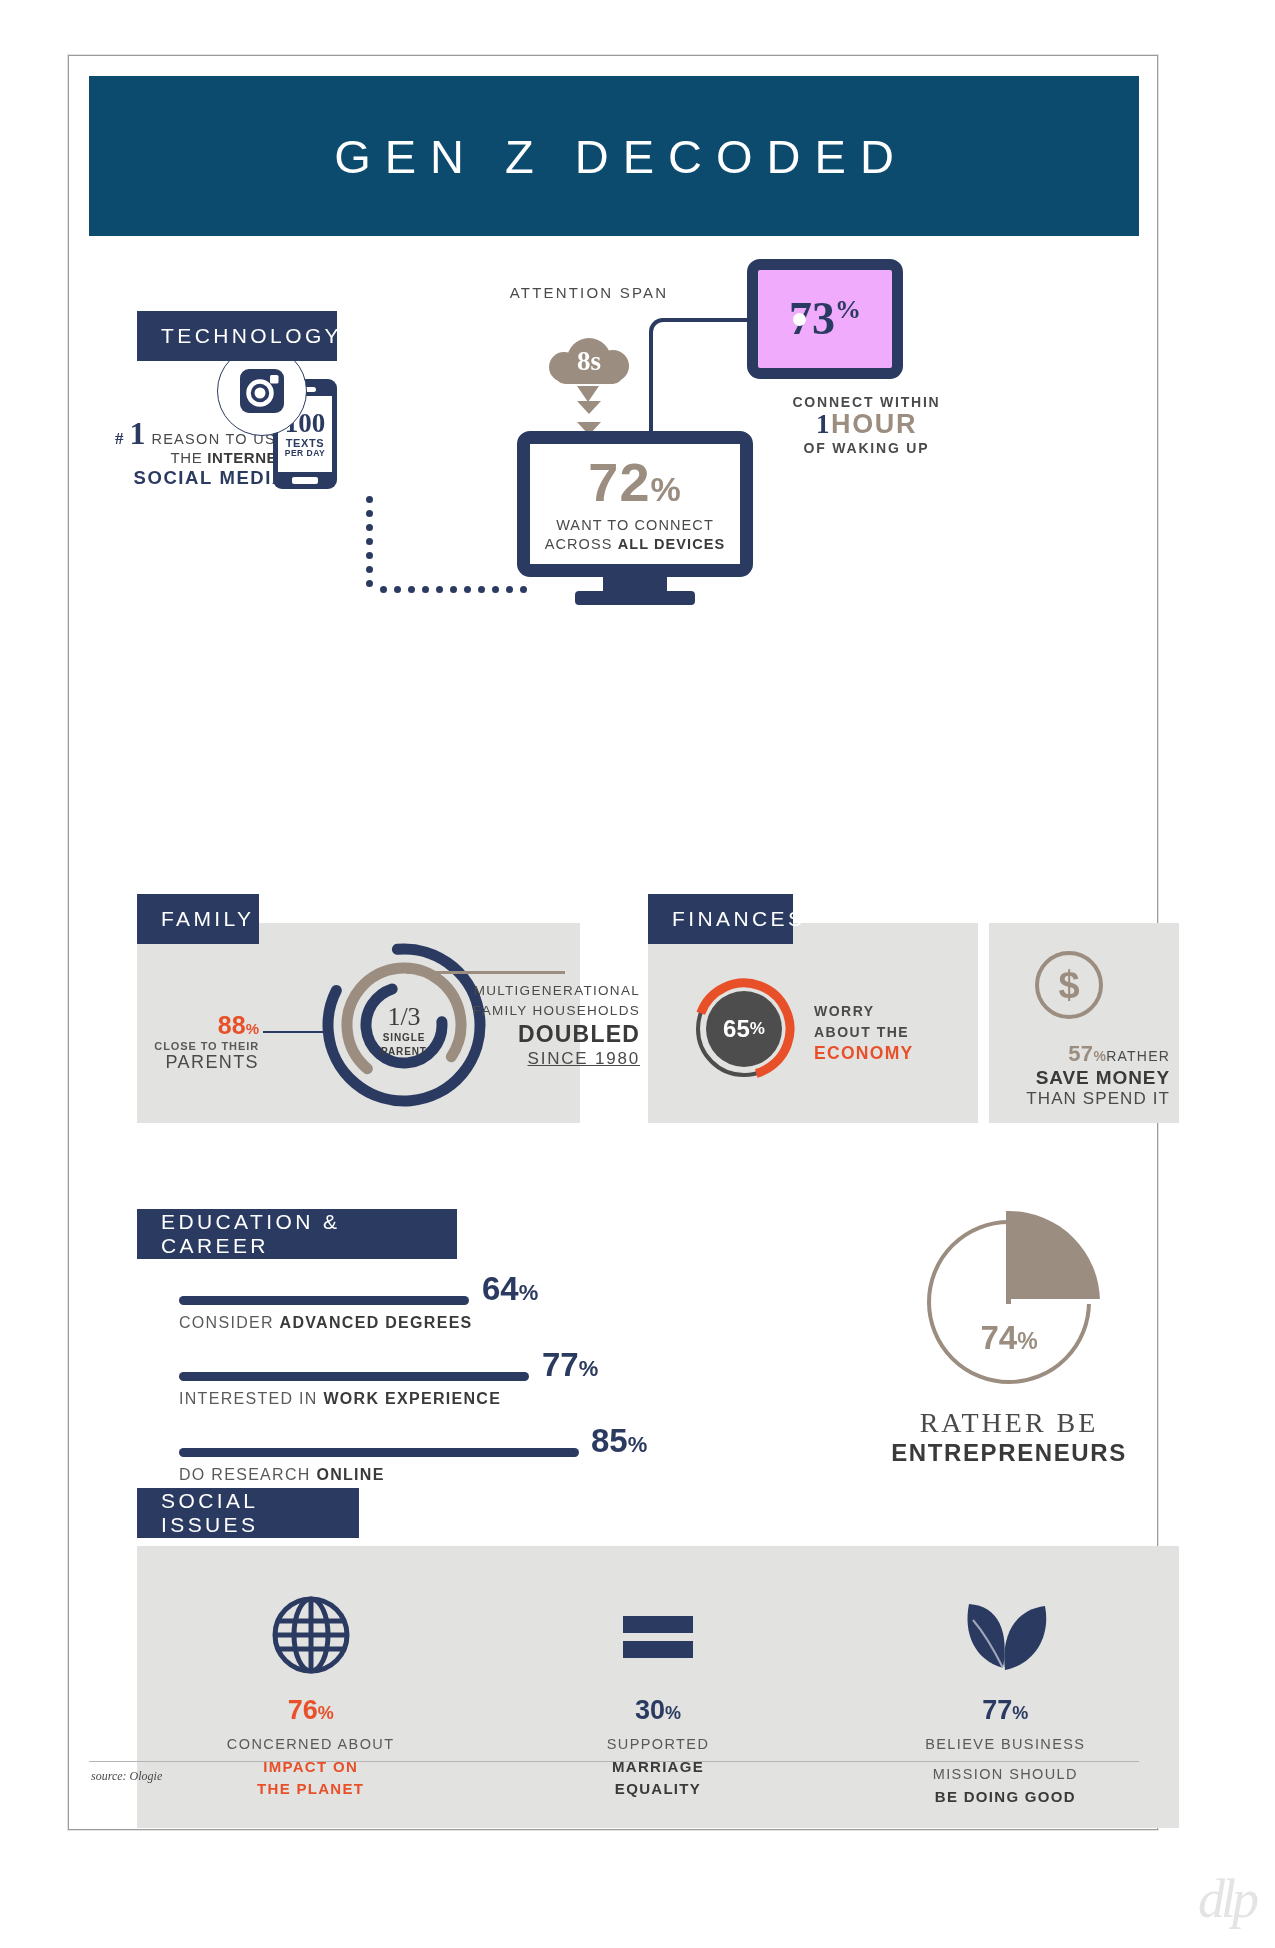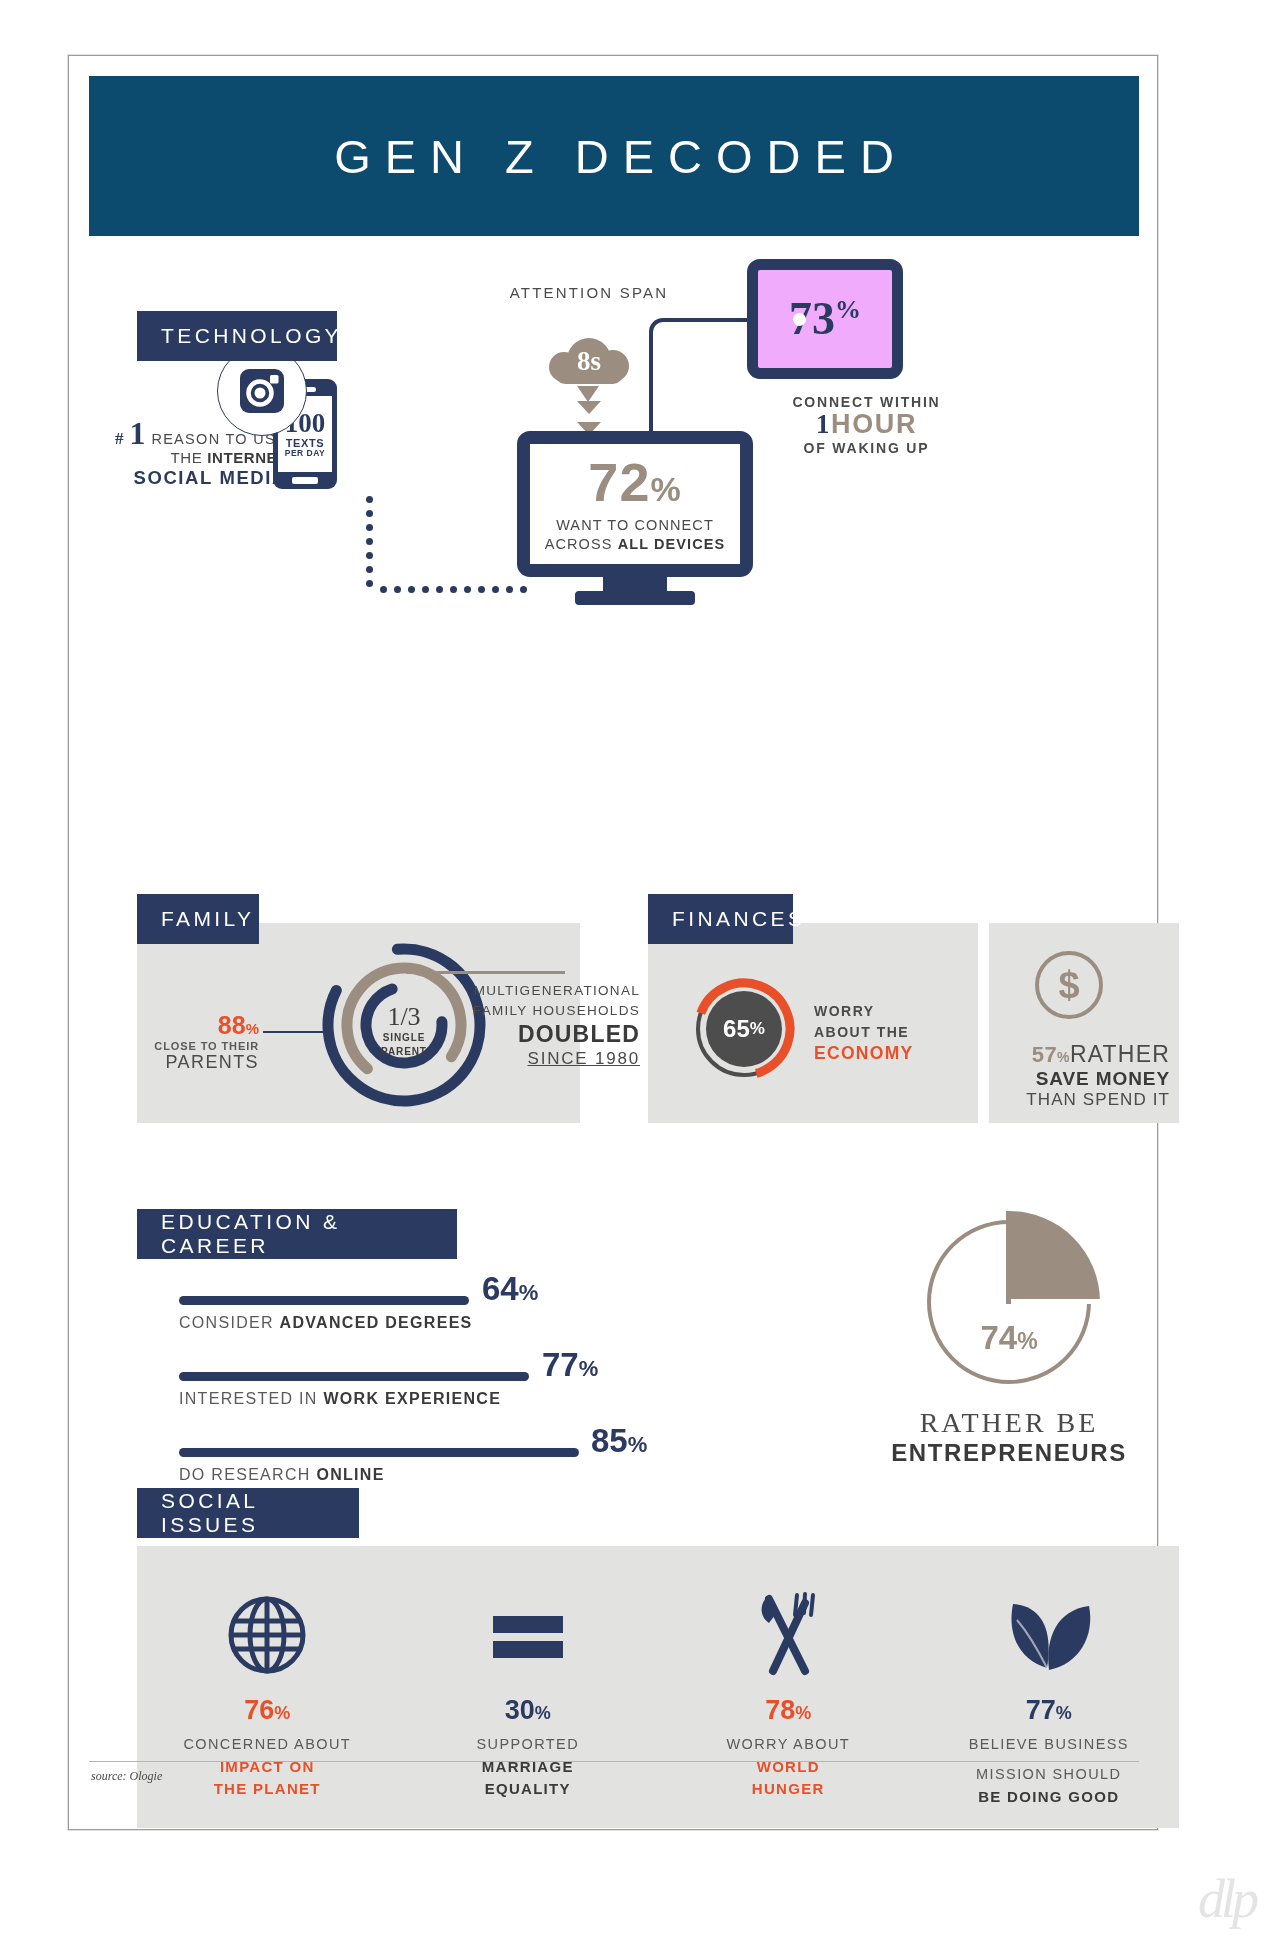--- a/index.html
+++ b/index.html
@@ -171,21 +171,21 @@
   .donut-core span{font-size:17px;}
   .fin-cap{position:absolute;left:745px;top:945px;width:160px;}
   .fc1{font-size:14px;letter-spacing:1.5px;color:#4a4a4a;font-weight:700;line-height:1.5;}
   .fc2{font-size:17.5px;letter-spacing:1.3px;color:#e8502a;font-weight:700;}
   .coin{position:absolute;left:966px;top:895px;width:68px;height:68px;border-radius:50%;border:4px solid #9b8d7f;
     display:flex;align-items:center;justify-content:center;}
   .coin-s{font-size:38px;font-weight:700;color:#9b8d7f;line-height:1;}
   .fin2-cap{position:absolute;left:925px;top:985px;width:180px;text-align:right;padding-right:4px;}
   .f57{font-size:22px;font-weight:700;color:#9b8d7f;letter-spacing:.4px;}
   .f57 span{font-size:14px;}
-  .f57r{font-size:23px;letter-spacing:1.2px;color:#4a4a4a;font-weight:400;}
+  .f57r{font-size:14px;letter-spacing:1.2px;color:#4a4a4a;font-weight:400;}
   .f57b{font-size:19px;font-weight:700;letter-spacing:.9px;color:#3a3a3a;line-height:1.15;}
   .f57t{font-size:17px;letter-spacing:1.1px;color:#4a4a4a;line-height:1.2;}
 
   
   .edu-chip{left:68px;top:1153px;width:320px;}
   .bars{position:absolute;left:110px;top:1230px;width:600px;}
   .barrow{position:relative;height:76px;}
   .bar{position:absolute;left:0;top:10px;height:9px;background:#2b3a60;border-radius:5px;}
   .barpct{position:absolute;top:-16px;font-size:33px;font-weight:700;color:#2b3a60;letter-spacing:0;}
   .barpct span{font-size:22px;}
@@ -447,40 +447,20 @@
             <rect x="6" y="22" width="70" height="17" fill="#2b3a60"></rect>
             <rect x="6" y="47" width="70" height="17" fill="#2b3a60"></rect>
           </svg>
         </div>
         <div class="soc-pct" style="color:#2b3a60;"><em style="font-style:normal">30</em><span>%</span></div>
         <div class="soc-l1">SUPPORTED</div>
         <div class="soc-l2" style="color:#3a3a3a;">MARRIAGE</div>
         <div class="soc-l2" style="color:#3a3a3a;">EQUALITY</div>
       </div>
 
-      <div class="soc-col">
-        <div class="soc-icon">
-          <svg width="82" height="92" viewBox="0 0 82 92" aria-hidden="true">
-            <g stroke="#2b3a60" stroke-width="8" stroke-linecap="round" fill="none">
-              <line x1="22" y1="10" x2="58" y2="82"></line>
-              <line x1="58" y1="14" x2="26" y2="82"></line>
-            </g>
-            <g stroke="#2b3a60" stroke-width="4" stroke-linecap="round">
-              <line x1="50" y1="6" x2="48" y2="26"></line>
-              <line x1="58" y1="5" x2="57" y2="24"></line>
-              <line x1="66" y1="6" x2="64" y2="26"></line>
-            </g>
-            <path d="M20 8 C12 16 13 28 22 34 L28 26 Z" fill="#2b3a60"></path>
-          </svg>
-        </div>
-        <div class="soc-pct" style="color:#e8502a;"><em style="font-style:normal">78</em><span>%</span></div>
-        <div class="soc-l1">WORRY ABOUT</div>
-        <div class="soc-l2" style="color:#e8502a;">WORLD</div>
-        <div class="soc-l2" style="color:#e8502a;">HUNGER</div>
-      </div>
 
       <div class="soc-col">
         <div class="soc-icon">
           <svg width="100" height="82" viewBox="0 0 100 82" aria-hidden="true">
             <path d="M48 74 C20 66 8 40 14 10 C44 12 54 38 48 74 Z" fill="#2b3a60"></path>
             <path d="M50 76 C46 44 58 16 90 12 C96 42 80 70 50 76 Z" fill="#2b3a60"></path>
             <path d="M48 74 C40 58 30 40 18 26" stroke="#ffffff" stroke-width="2" fill="none" opacity="0.55"></path>
           </svg>
         </div>
         <div class="soc-pct" style="color:#2b3a60;"><em style="font-style:normal">77</em><span>%</span></div>

